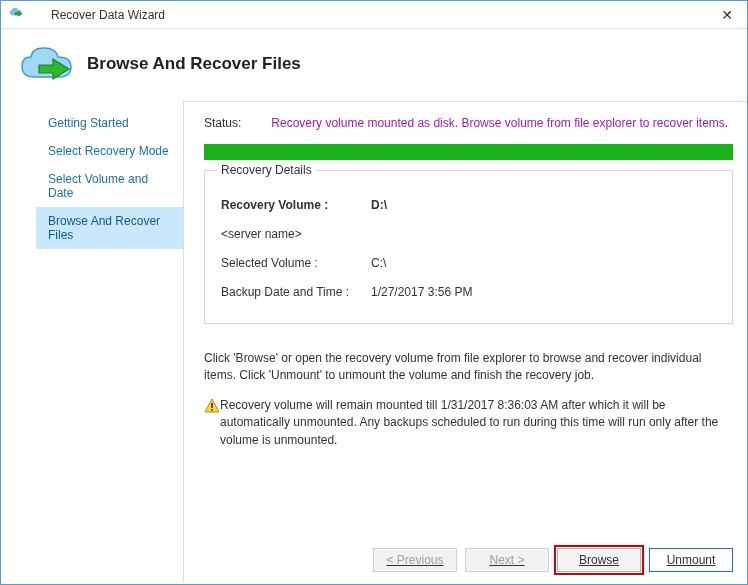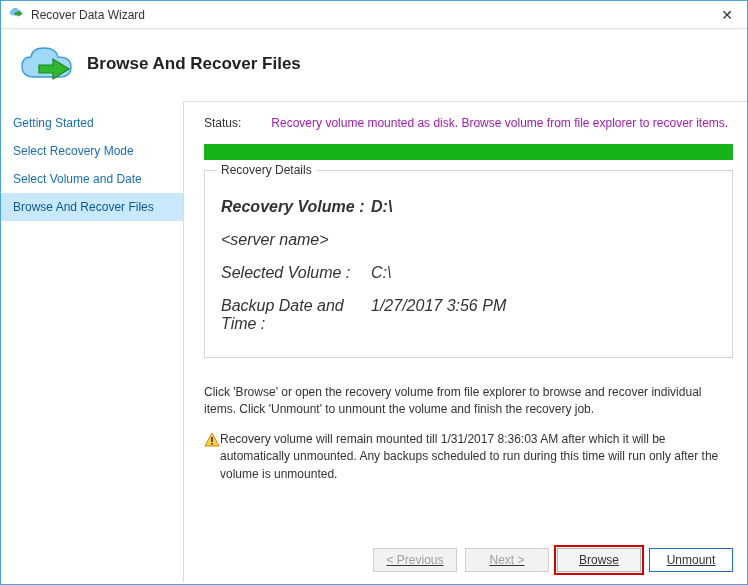--- a/index.html
+++ b/index.html
@@ -14,20 +14,21 @@
     overflow: hidden;
     border: 1px solid #4aa3df;
   }
   .titlebar {
     height: 28px;
     display: flex;
     align-items: center;
     padding: 0 8px;
     border-bottom: 1px solid #e0e0e0;
     background: #fff;
+    gap: 20px;
   }
   .titlebar .app-icon {
     width: 16px; height: 16px; margin-right: 6px;
   }
   .titlebar .title {
     flex: 1;
     font-size: 12px;
     color: #333;
   }
   .titlebar .close {
@@ -52,20 +53,21 @@
   }
   .body {
     display: flex;
     height: calc(100% - 28px - 74px);
   }
   .sidebar {
     width: 182px;
     padding-top: 8px;
     font-size: 12px;
     color: #1a6fb0;
+    padding-left: 35px;
   }
   .sidebar .step {
     padding: 7px 12px 7px 12px;
     cursor: default;
   }
   .sidebar .step.active {
     background: #c8e8fb;
     color: #0a5a94;
   }
   .main {
@@ -102,22 +104,21 @@
     background: #fff;
     display: inline-block;
     padding: 0 4px;
     color: #333;
     font-size: 12px;
     margin-bottom: -8px;
   }
   .kv {
     display: flex;
     padding: 5px 0 10px 4px;
-    font-size: 16px;
-    font-style: italic;
+    font-size: 12px;
   }
   .kv .k { width: 150px; }
   .kv.bold .k, .kv.bold .v { font-weight: 700; }
   .instructions {
     color: #333;
     line-height: 1.45;
     margin-bottom: 12px;
   }
   .warning {
     display: flex;

